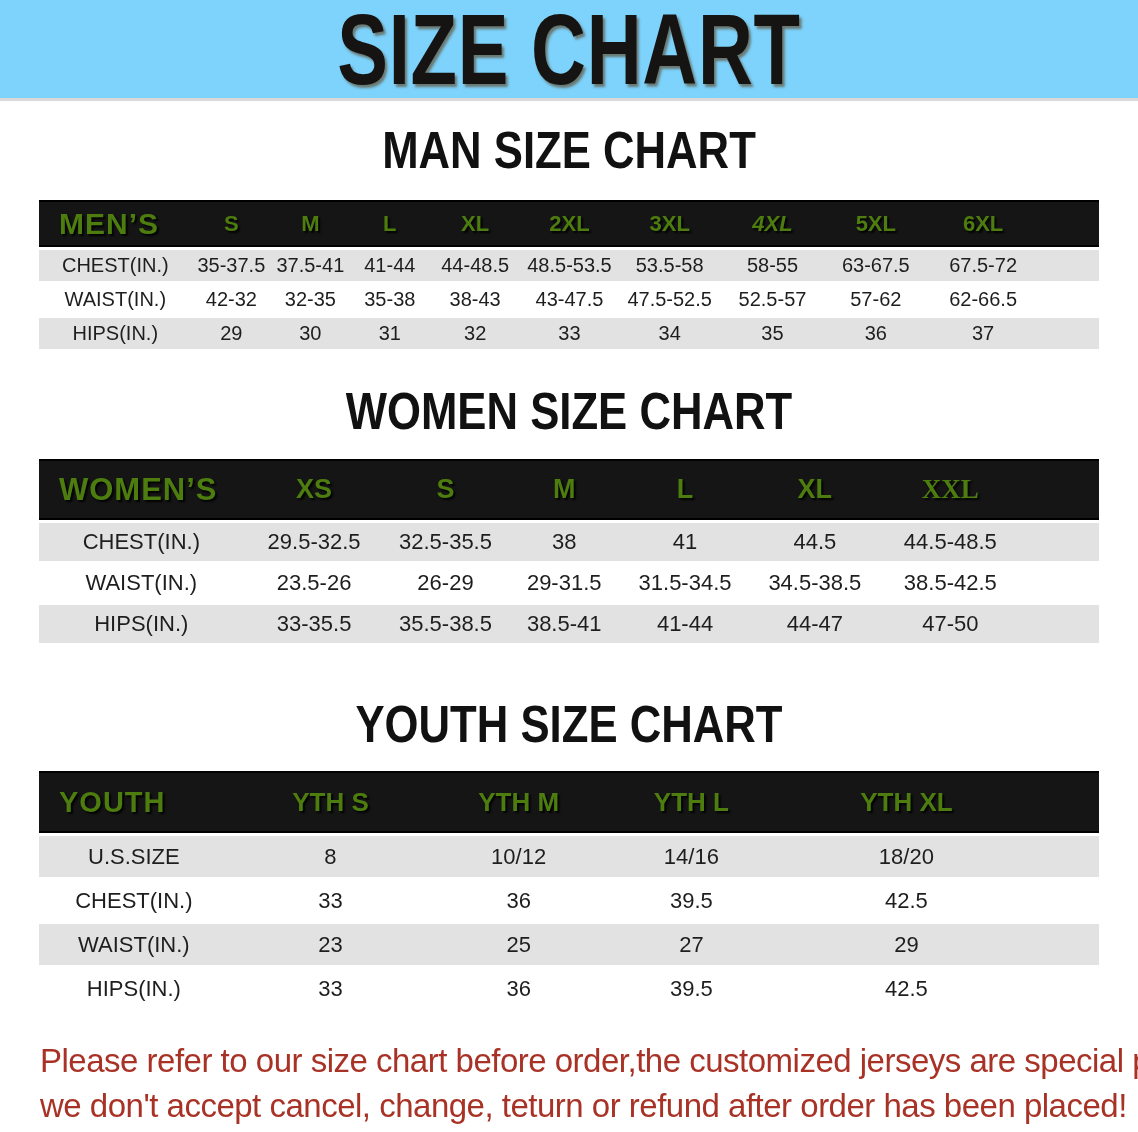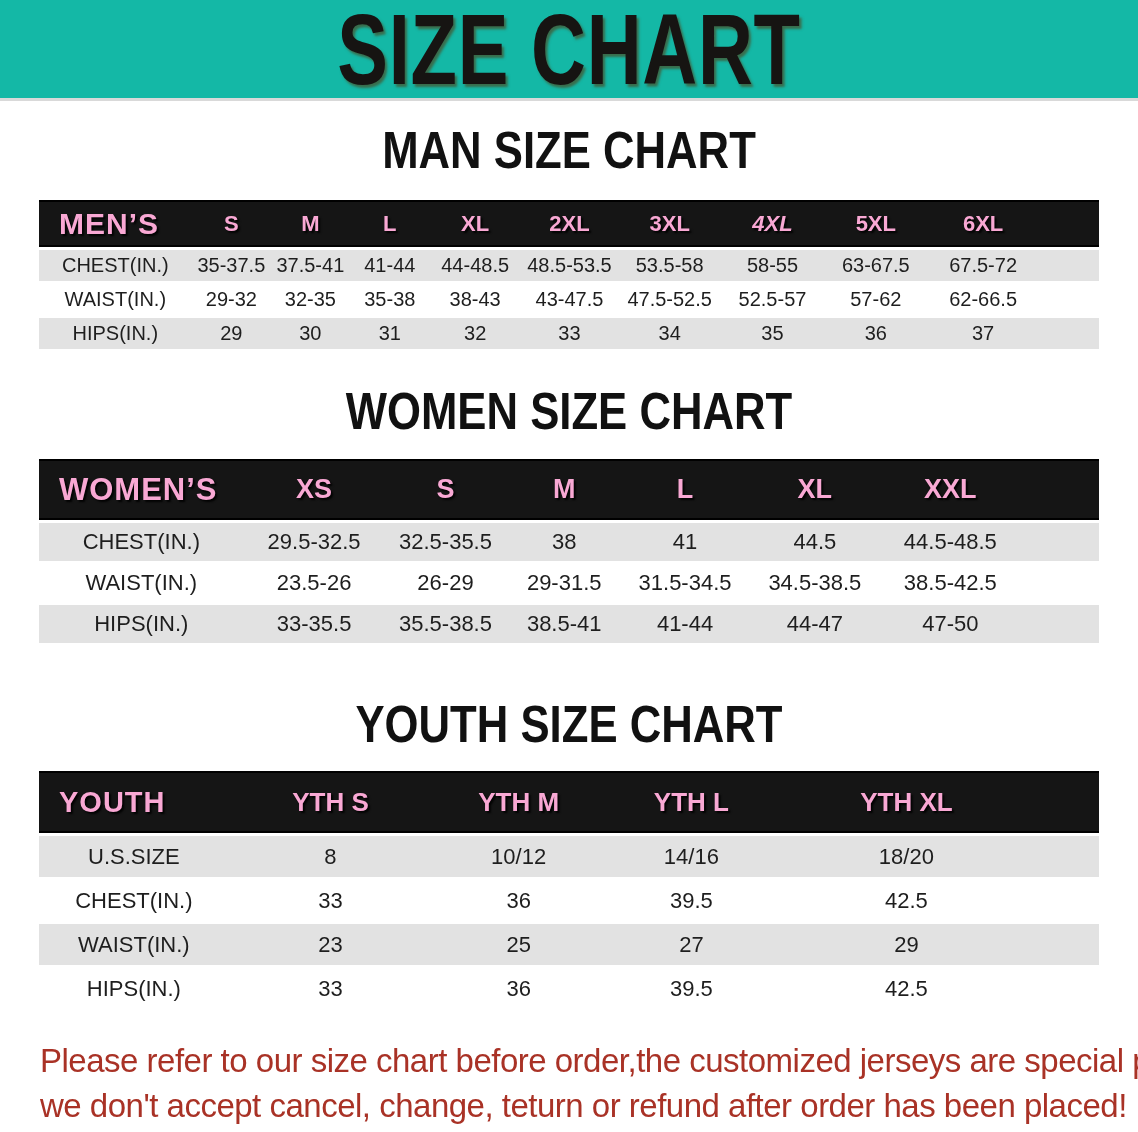--- a/index.html
+++ b/index.html
@@ -41,21 +41,21 @@
   .heading-women { margin-top: 36px; }
   .heading-youth { margin-top: 55px; }
 
   
   table.size-table {
     width: 1060px; margin-left: 39px;
     border-collapse: separate; border-spacing: 0 3px;
     table-layout: fixed;
   }
   .size-table thead th {
-    background: #151515; color: #f9a8d4;
+    background: #151515; color: #4d7c0f;
     font-weight: bold; text-align: center;
     text-shadow: 2px 2px 2px rgba(0,0,0,0.9);
     border-top: 2px solid #000; border-bottom: 2px solid #000;
   }
   .size-table thead th.label-cell {
     text-align: left; padding-left: 20px;
     letter-spacing: 1px;
   }
   .size-table tbody td {
     text-align: center; color: #1e1e1e;
@@ -84,21 +84,21 @@
   .women-table { margin-top: 22px; }
   .women-table thead th { height: 61px; font-size: 27px; margin-top: 48px; }
   .women-table thead th.label-cell { font-size: 31px; }
   .women-table tbody td { height: 38px; font-size: 22px; }
   .women-table th:nth-child(1){ width:19.3%; }
   .women-table th:nth-child(2){ width:13.3%; }
   .women-table th:nth-child(3){ width:11.5%; }
   .women-table th:nth-child(4){ width:10.9%; }
   .women-table th:nth-child(5){ width:11.9%; }
   .women-table th:nth-child(6){ width:12.6%; }
-  .women-table th:nth-child(7){ width:20.5%; }
+  .women-table th:nth-child(7){ width:20.5%;font-family:Liberation Serif, serif; }
   .women-table th:last-child, .women-table td:last-child { padding-right: 80px; }
 
   
   .youth-table { margin-top: 21px; }
   .youth-table thead th { height: 62px; font-size: 26px; }
   .youth-table thead th.label-cell { font-size: 29px; }
   .youth-table tbody td { height: 41px; font-size: 22px; }
   .youth-table th:nth-child(1){ width:17.9%;margin-left:39px; }
   .youth-table th:nth-child(2){ width:19.2%; }
   .youth-table th:nth-child(3){ width:16.3%; }
@@ -113,21 +113,21 @@
     font-size: 33px; line-height: 45px;
     letter-spacing: -0.5px;
   }
   .disclaimer-line { white-space: nowrap; }
 </style>
 </head>
 <body>
 
 <div class="page">
 
-  <div class="banner" style="background: #14b8a6;">
+  <div class="banner" style="background: #7dd3fc;">
     <div class="banner-title" style="color: rgb(22, 20, 18);">SIZE CHART</div>
   </div>
 
   <div class="section-heading heading-man">MAN SIZE CHART</div>
   <table class="size-table men-table">
       <thead>
         <tr>
           <th class="label-cell">MEN’S</th>
           <th>S</th>
           <th>M</th>
@@ -148,21 +148,21 @@
           <td>41-44</td>
           <td>44-48.5</td>
           <td>48.5-53.5</td>
           <td>53.5-58</td>
           <td>58-55</td>
           <td>63-67.5</td>
           <td>67.5-72</td>
         </tr>
         <tr>
           <td>WAIST(IN.)</td>
-          <td>29-32</td>
+          <td>42-32</td>
           <td>32-35</td>
           <td>35-38</td>
           <td>38-43</td>
           <td>43-47.5</td>
           <td>47.5-52.5</td>
           <td>52.5-57</td>
           <td>57-62</td>
           <td>62-66.5</td>
         </tr>
         <tr>

